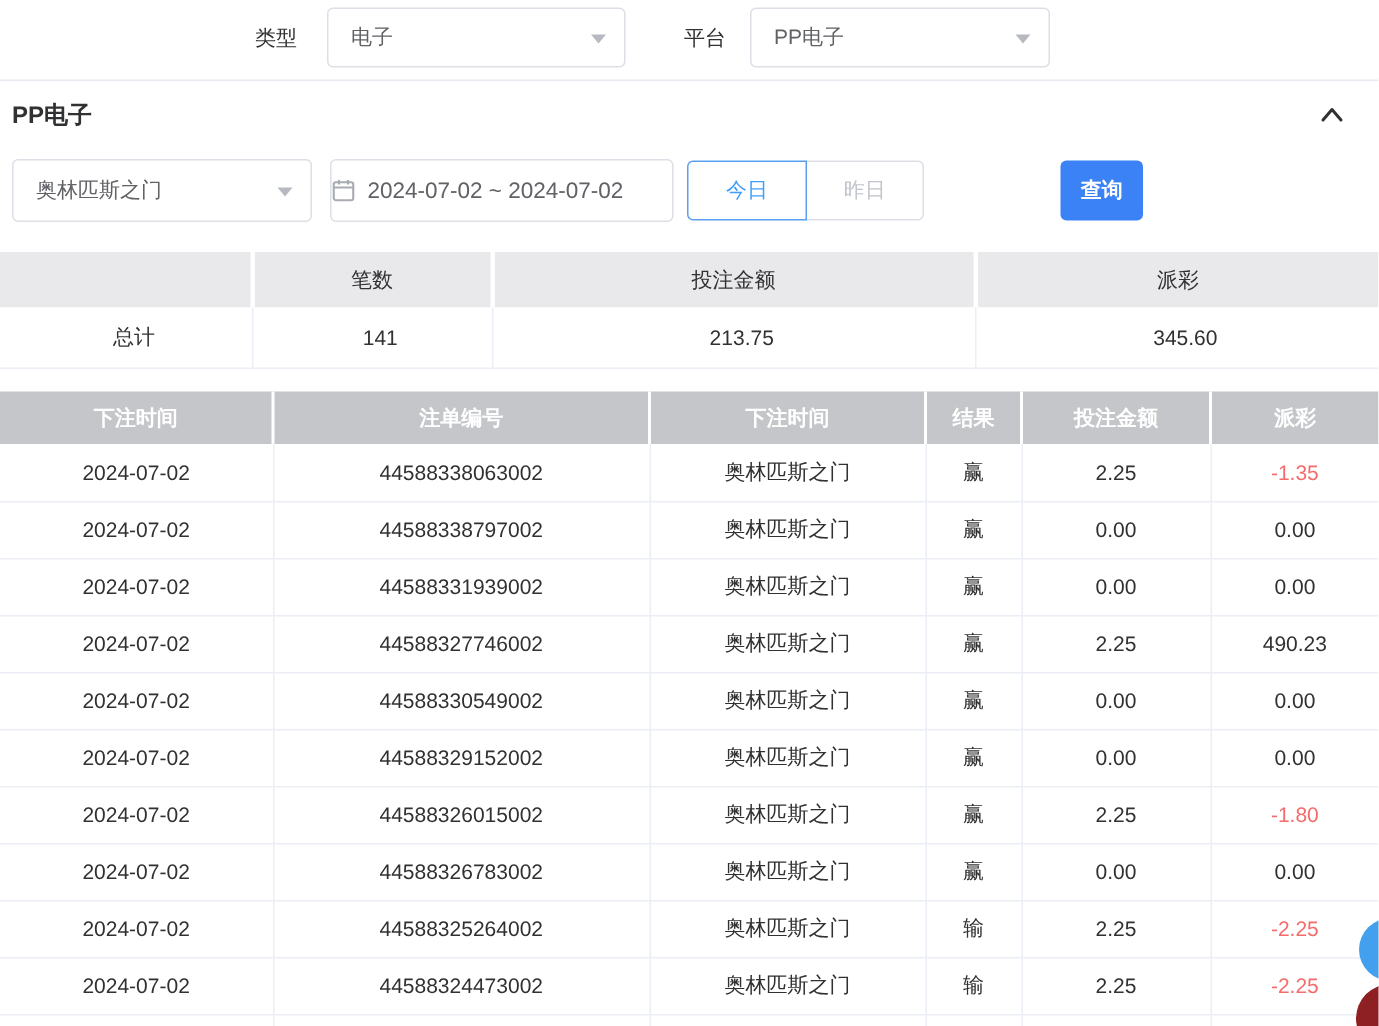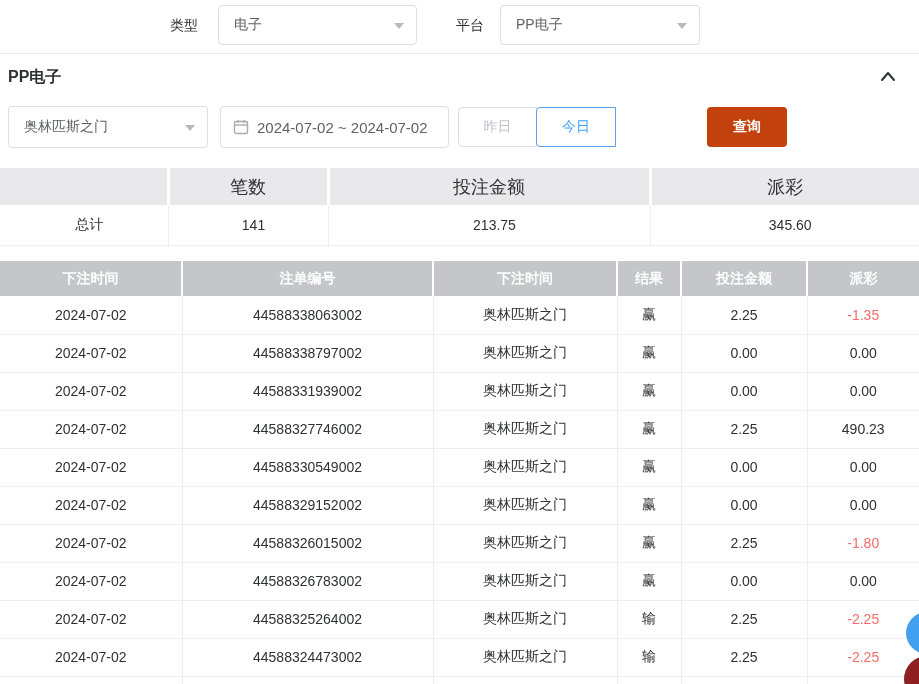--- a/index.html
+++ b/index.html
@@ -30,41 +30,41 @@
   .top-divider { left:0; top:53px; width:919px; height:1px; background:#e7eaf0; }
 
   
   .section-title { font-size:16px; font-weight:bold; color:#303133; }
   .collapse-btn { cursor:pointer; width:20px; height:20px; display:flex; align-items:center; justify-content:center; }
 
   
   .date-box {
     border:1px solid #dcdfe6; border-radius:4px; background:#fff;
     height:42px; display:flex; align-items:center; gap:8px;
-    padding:0 12px; color:#606266; font-size:15px; cursor:pointer;
+    padding:0 0; color:#606266; font-size:15px; cursor:pointer;
   }
   .btn-group { display:flex; }
   .btn-group .qbtn {
     height:40px; background:#fff; border:1px solid #dcdfe6;
     font-size:14px; color:#c0c4cc; display:flex; align-items:center; justify-content:center;
     cursor:pointer; margin-left:-1px;
   }
   .btn-group .qbtn:first-child { border-radius:4px 0 0 4px; margin-left:0; }
   .btn-group .qbtn:last-child  { border-radius:0 4px 4px 0; }
   .btn-group .qbtn.active { border:1px solid #5ba0f0; color:#409eff; position:relative; z-index:2; border-radius:4px 0 0 4px; }
   .search-btn {
-    height:40px; width:80px; background:#c2410c; border:none; border-radius:4px;
+    height:40px; width:55px; background:#3b82f6; border:none; border-radius:4px;
     color:#fff; font-size:14px; font-weight:bold; cursor:pointer;
     display:flex; align-items:center; justify-content:center;
   }
 
   
   table { border-collapse:collapse; table-layout:fixed; width:919px; }
   .sum-table th {
-    background:#e9e9eb; height:37px; font-weight:normal; font-size:18px; color:#303133;
+    background:#e9e9eb; height:37px; font-weight:normal; font-size:14px; color:#303133;
     border-right:3px solid #fff; text-align:center;
   }
   .sum-table th:last-child { border-right:none; }
   .sum-table td {
     background:#fff; height:40px; text-align:center; font-size:14px; color:#303133;
     border-right:1px solid #ebeef5; border-bottom:1px solid #ebeef5;padding-left:12px;
   }
   .sum-table td:last-child { border-right:none; }
 
   
@@ -125,25 +125,25 @@
   <svg width="16" height="16" viewBox="0 0 16 16">
     <rect x="1.5" y="2.5" width="13" height="12" rx="1.5" fill="none" stroke="#a8abb2" stroke-width="1.4"></rect>
     <line x1="1.5" y1="6" x2="14.5" y2="6" stroke="#a8abb2" stroke-width="1.4"></line>
     <line x1="5" y1="1" x2="5" y2="4" stroke="#a8abb2" stroke-width="1.4"></line>
     <line x1="11" y1="1" x2="11" y2="4" stroke="#a8abb2" stroke-width="1.4"></line>
   </svg>
   <span>2024-07-02 ~ 2024-07-02</span>
 </div>
 
 <div class="abs btn-group" style="left:458px; top:107px;">
+  <div class="qbtn active" style="width:80px;">
+    <span>今日</span>
+  </div>
   <div class="qbtn" style="width:79px;">
     <span>昨日</span>
-  </div>
-  <div class="qbtn active" style="width:80px;">
-    <span>今日</span>
   </div>
 </div>
 
 <button class="abs search-btn" style="left:707px; top:107px;">
   <span>查询</span>
 </button>
 
 <table class="abs sum-table" style="left:0; top:168px;">
   <colgroup>
       <col style="width:168px">

